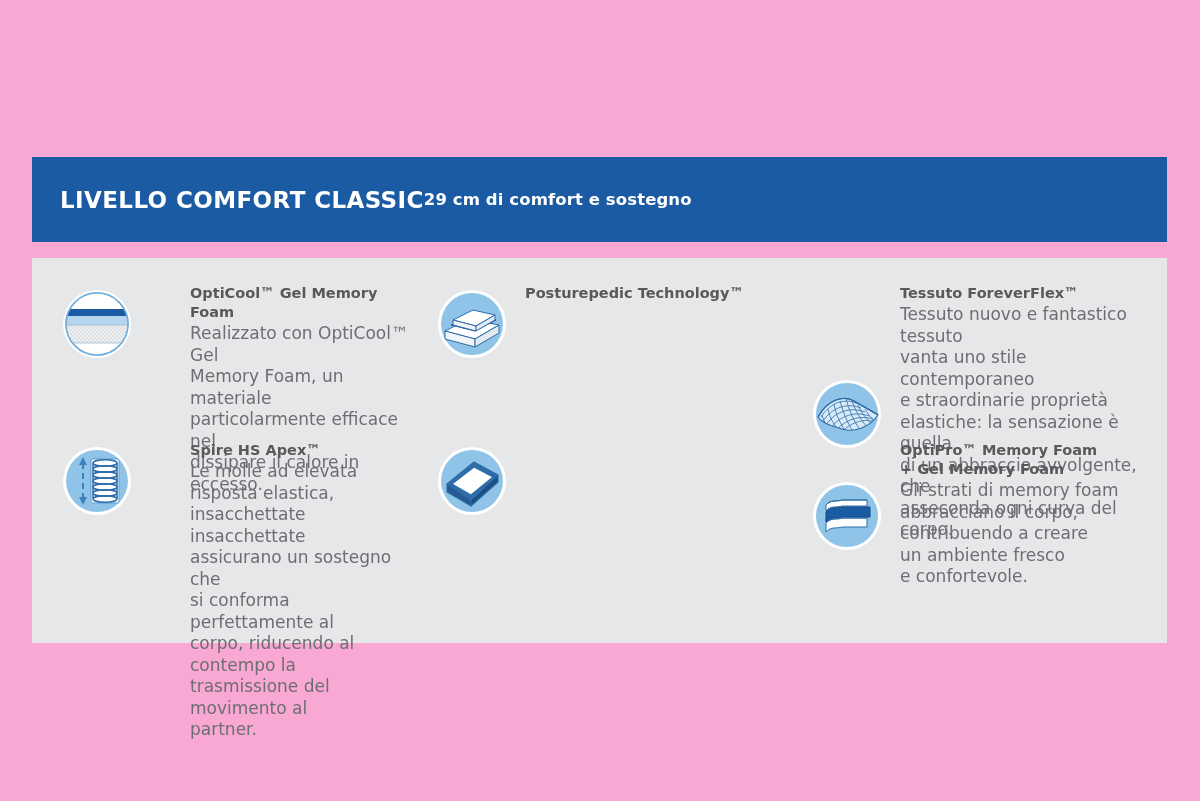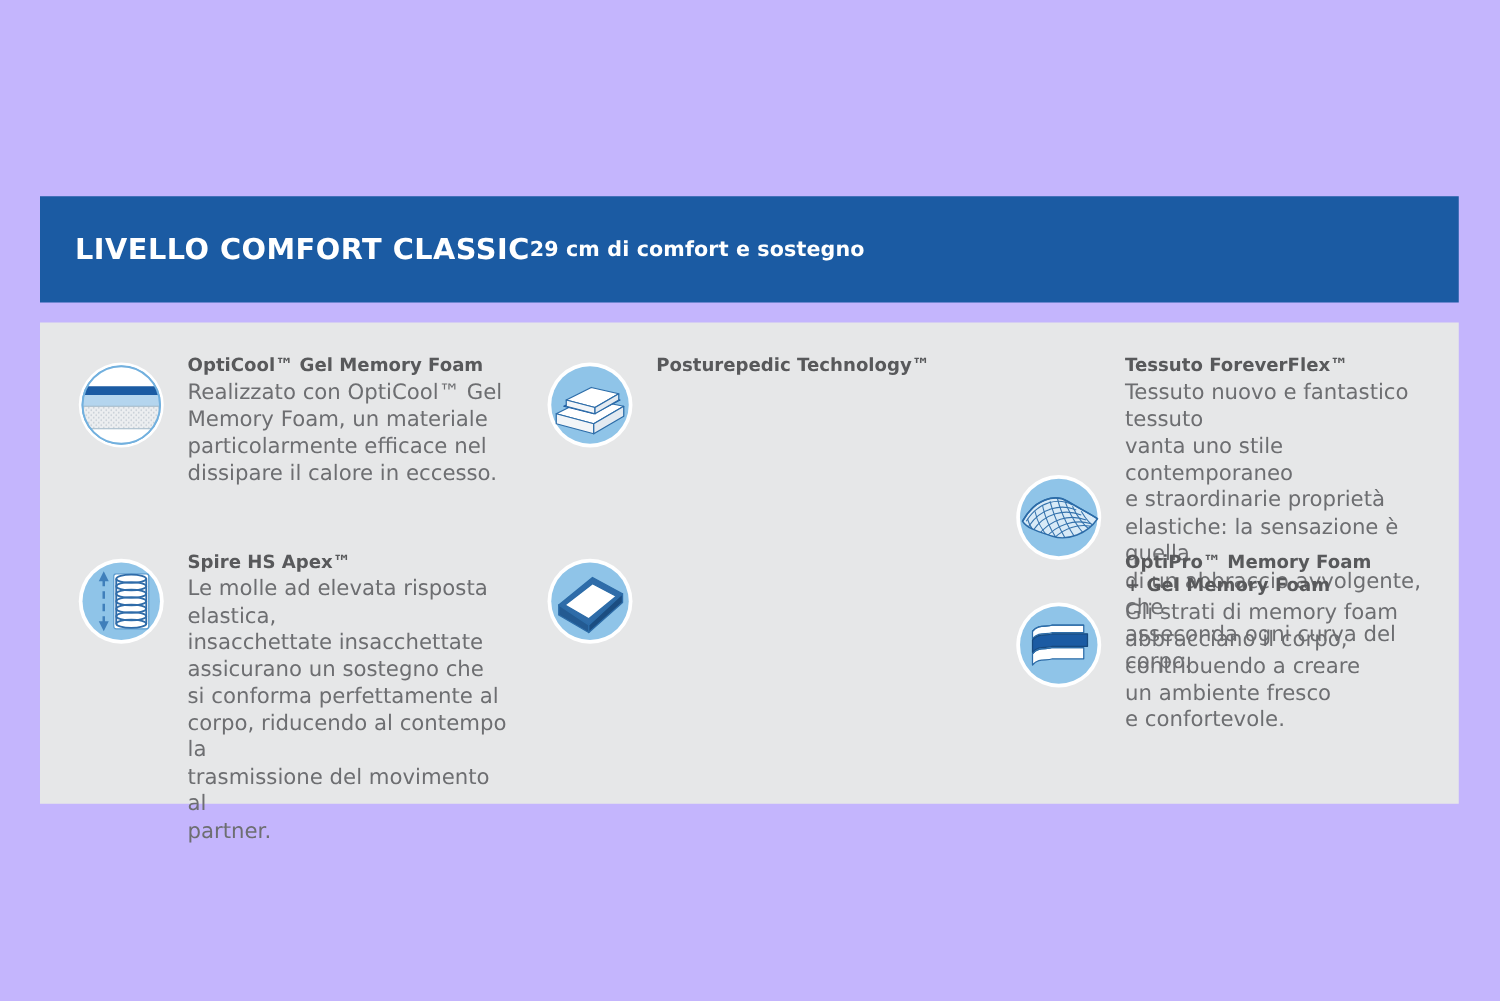--- a/index.html
+++ b/index.html
@@ -13,21 +13,21 @@
     height: 801px;
     font-family: "DejaVu Sans", "Liberation Sans", sans-serif;
     -webkit-font-smoothing: antialiased;
     overflow: hidden;
   }
 
   .page {
     position: relative;
     width: 1200px;
     height: 801px;
-    background: #c4b5fd;
+    background: #f9a8d4;
   }
 
   
   .header-bar {
     position: absolute;
     left: 32px;
     top: 157px;
     width: 1135px;
     height: 85px;
     background: #1b5ba3;
@@ -74,21 +74,21 @@
     width: 1135px;
   }
 
   .feature {
     position: absolute;
     display: flex;
     align-items: flex-start;
   }
 
   
-  .col1 { left: 28px;  width: 352px; }
+  .col1 { left: 28px;  width: 352px; gap: 40px; }
   .col2 { left: 403px; width: 352px; }
   .col3 { left: 778px; width: 335px; align-items: center; }
   .row1 { top: 26px; }
   .row2 { top: 183px; }
 
   .icon-wrap {
     flex: 0 0 auto;
     width: 74px;
     height: 74px;
     margin-right: 16px;

